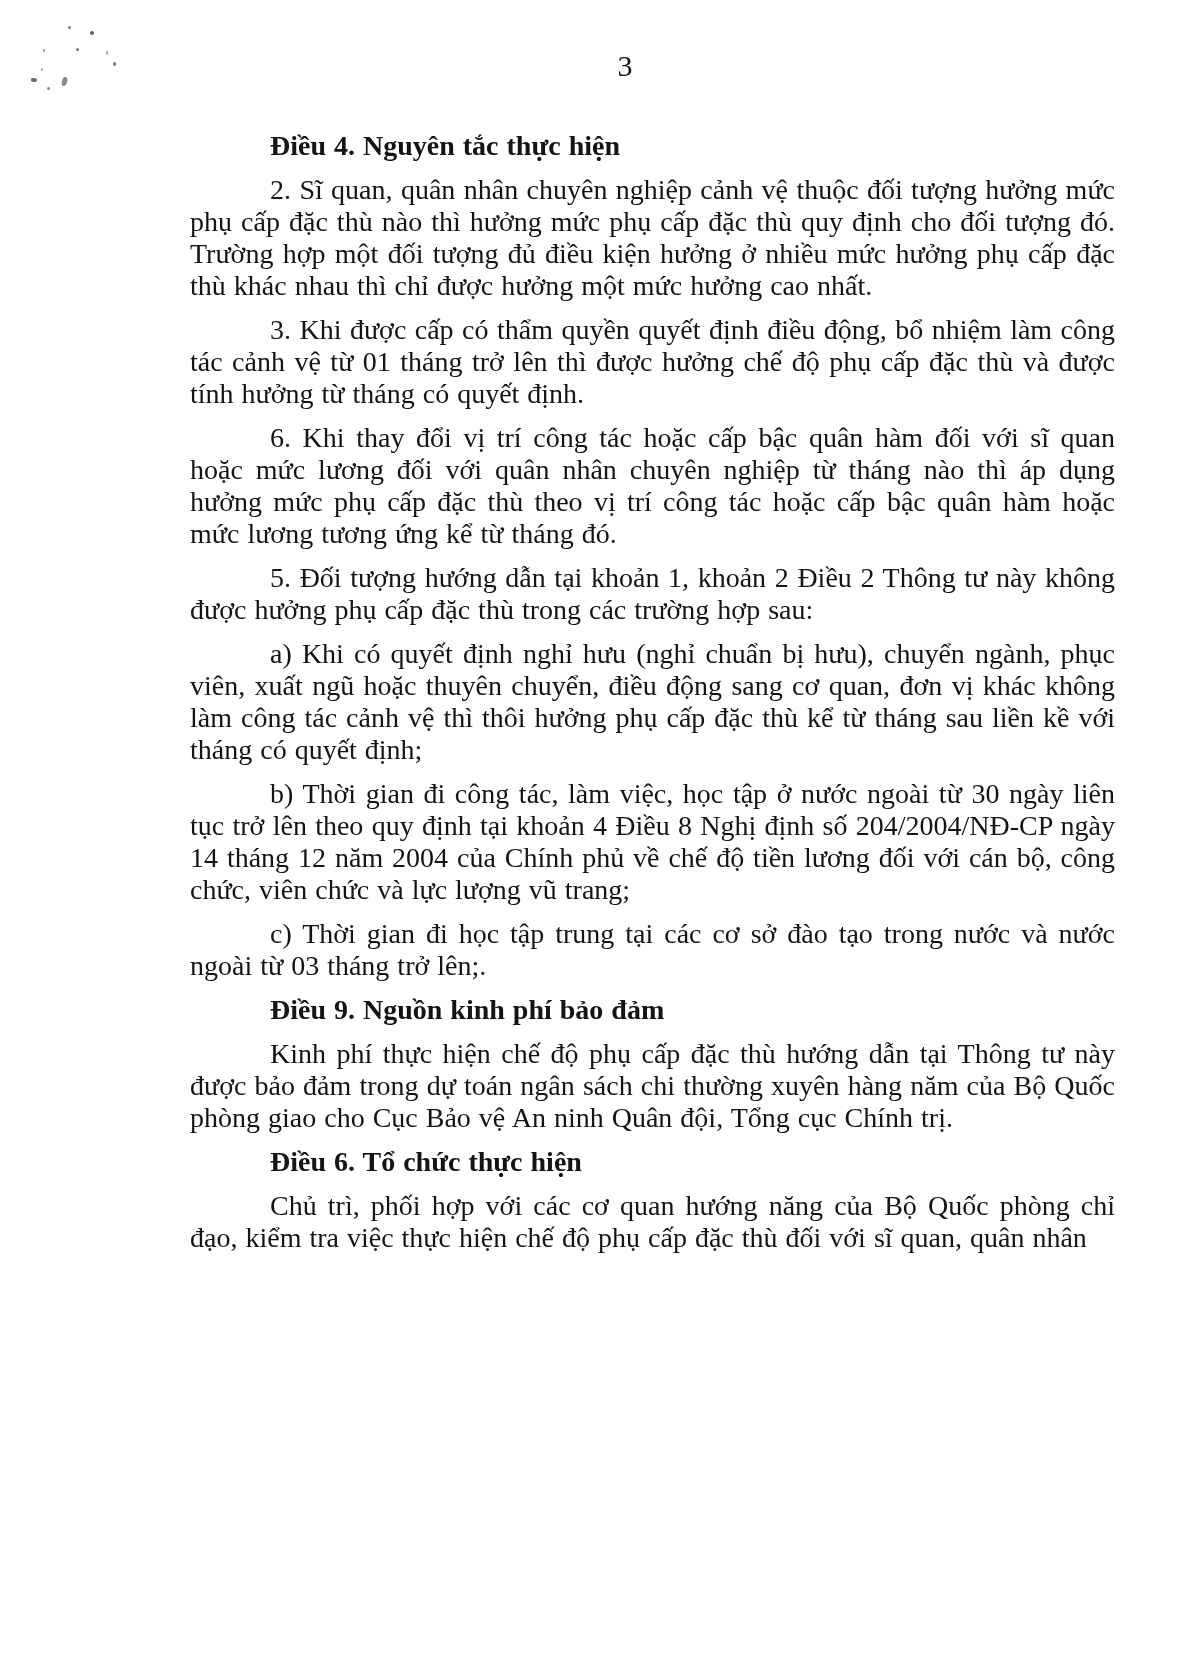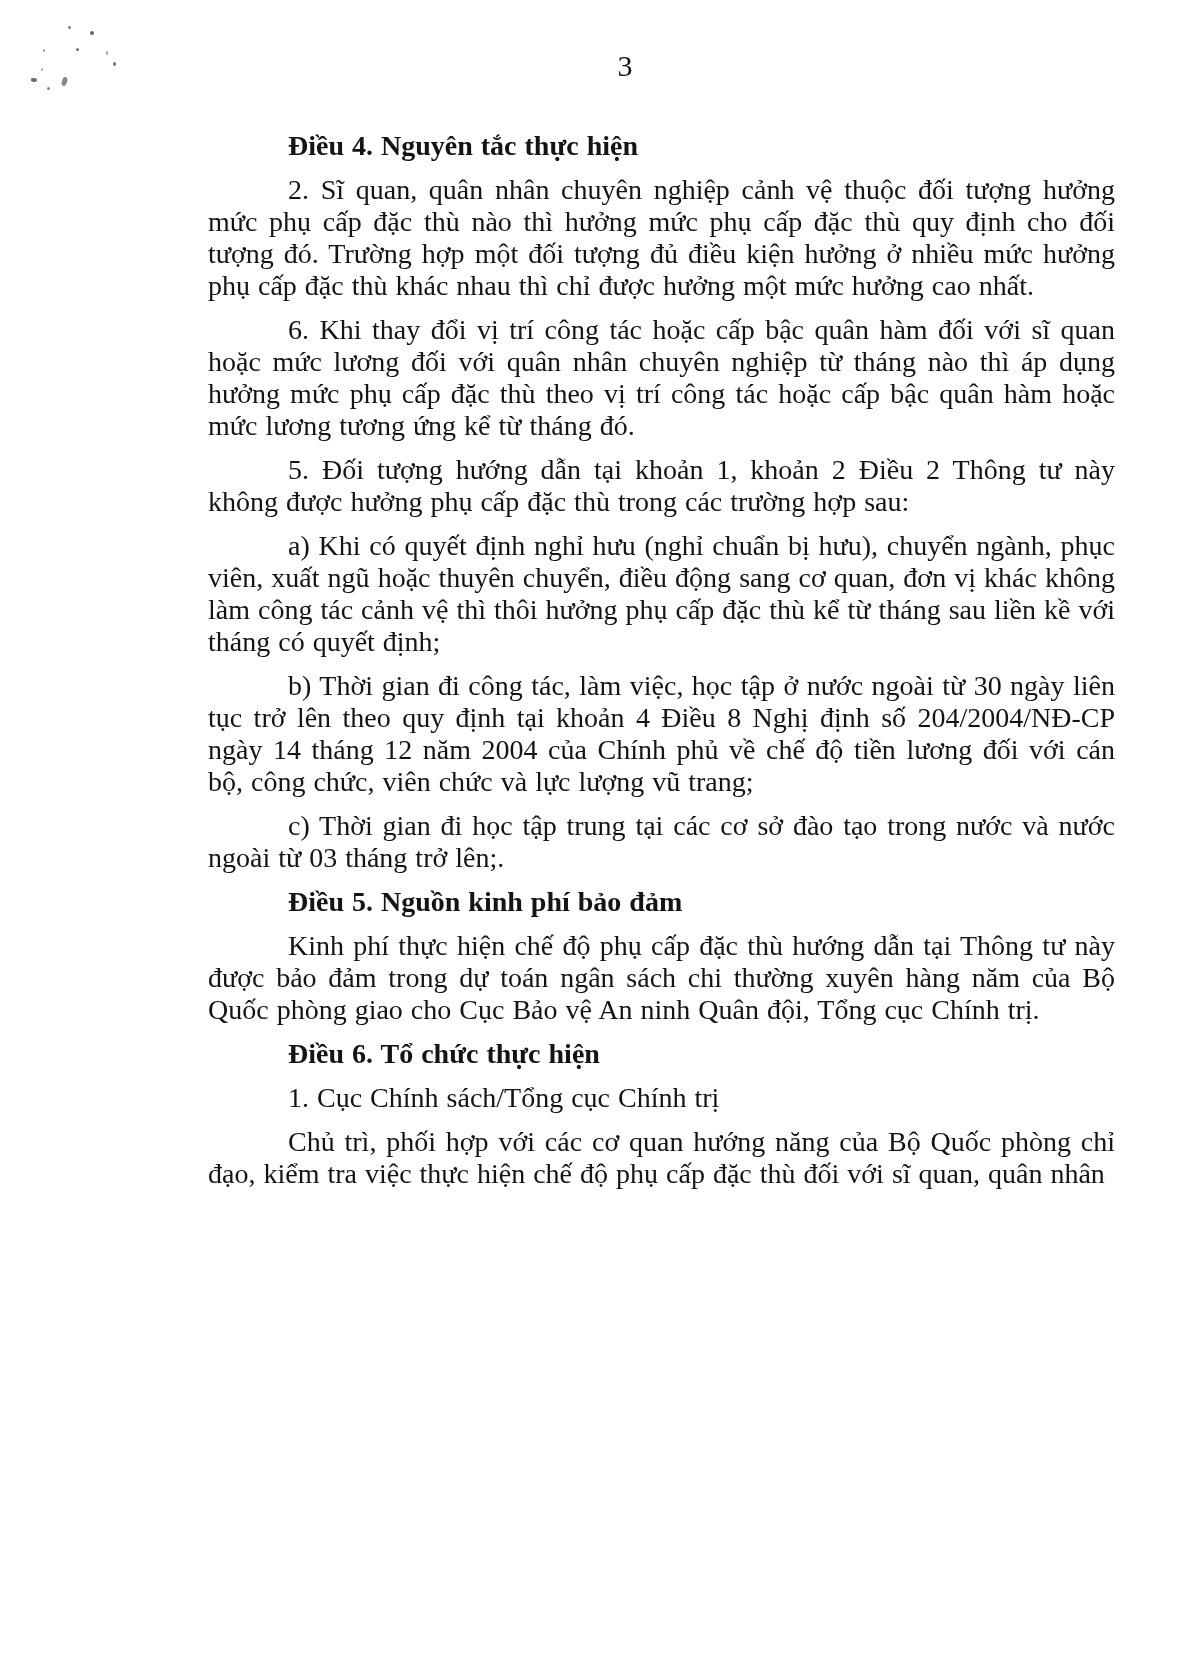--- a/index.html
+++ b/index.html
@@ -60,21 +60,21 @@
     top: 130px;
     left: 190px;
     width: 925px;
     font-size: 28px;
     line-height: 32px;
     text-align: justify;
     text-justify: inter-word;
     word-spacing: 1px;
   }
   .content p {
-    margin: 0 0 12px 18px;
+    margin: 0 0 12px 0;
     text-indent: 80px;
   }
   .content p.heading {
     font-weight: bold;
     text-align: left;
   }
 </style>
 </head>
 <body>
 
@@ -91,25 +91,25 @@
     <span class="speck s8"></span>
     <span class="speck s9"></span>
     <span class="speck s10"></span>
   </div>
 
   <div class="page-number">3</div>
 
   <div class="content">
     <p class="heading">Điều 4. Nguyên tắc thực hiện</p>
     <p class="para">2. Sĩ quan, quân nhân chuyên nghiệp cảnh vệ thuộc đối tượng hưởng mức phụ cấp đặc thù nào thì hưởng mức phụ cấp đặc thù quy định cho đối tượng đó. Trường hợp một đối tượng đủ điều kiện hưởng ở nhiều mức hưởng phụ cấp đặc thù khác nhau thì chỉ được hưởng một mức hưởng cao nhất.</p>
+    <p class="para">3. Khi được cấp có thẩm quyền quyết định điều động, bổ nhiệm làm công tác cảnh vệ từ 01 tháng trở lên thì được hưởng chế độ phụ cấp đặc thù và được tính hưởng từ tháng có quyết định.</p>
     <p class="para">6. Khi thay đổi vị trí công tác hoặc cấp bậc quân hàm đối với sĩ quan hoặc mức lương đối với quân nhân chuyên nghiệp từ tháng nào thì áp dụng hưởng mức phụ cấp đặc thù theo vị trí công tác hoặc cấp bậc quân hàm hoặc mức lương tương ứng kể từ tháng đó.</p>
     <p class="para">5. Đối tượng hướng dẫn tại khoản 1, khoản 2 Điều 2 Thông tư này không được hưởng phụ cấp đặc thù trong các trường hợp sau:</p>
     <p class="para">a) Khi có quyết định nghỉ hưu (nghỉ chuẩn bị hưu), chuyển ngành, phục viên, xuất ngũ hoặc thuyên chuyển, điều động sang cơ quan, đơn vị khác không làm công tác cảnh vệ thì thôi hưởng phụ cấp đặc thù kể từ tháng sau liền kề với tháng có quyết định;</p>
     <p class="para">b) Thời gian đi công tác, làm việc, học tập ở nước ngoài từ 30 ngày liên tục trở lên theo quy định tại khoản 4 Điều 8 Nghị định số 204/2004/NĐ-CP ngày 14 tháng 12 năm 2004 của Chính phủ về chế độ tiền lương đối với cán bộ, công chức, viên chức và lực lượng vũ trang;</p>
     <p class="para">c) Thời gian đi học tập trung tại các cơ sở đào tạo trong nước và nước ngoài từ 03 tháng trở lên;.</p>
-    <p class="heading">Điều 5. Nguồn kinh phí bảo đảm</p>
+    <p class="heading">Điều 9. Nguồn kinh phí bảo đảm</p>
     <p class="para">Kinh phí thực hiện chế độ phụ cấp đặc thù hướng dẫn tại Thông tư này được bảo đảm trong dự toán ngân sách chi thường xuyên hàng năm của Bộ Quốc phòng giao cho Cục Bảo vệ An ninh Quân đội, Tổng cục Chính trị.</p>
     <p class="heading">Điều 6. Tổ chức thực hiện</p>
-    <p class="para">1. Cục Chính sách/Tổng cục Chính trị</p>
     <p class="para">Chủ trì, phối hợp với các cơ quan hướng năng của Bộ Quốc phòng chỉ đạo, kiểm tra việc thực hiện chế độ phụ cấp đặc thù đối với sĩ quan, quân nhân</p>
   </div>
 
 </div>
 
 </body></html>

